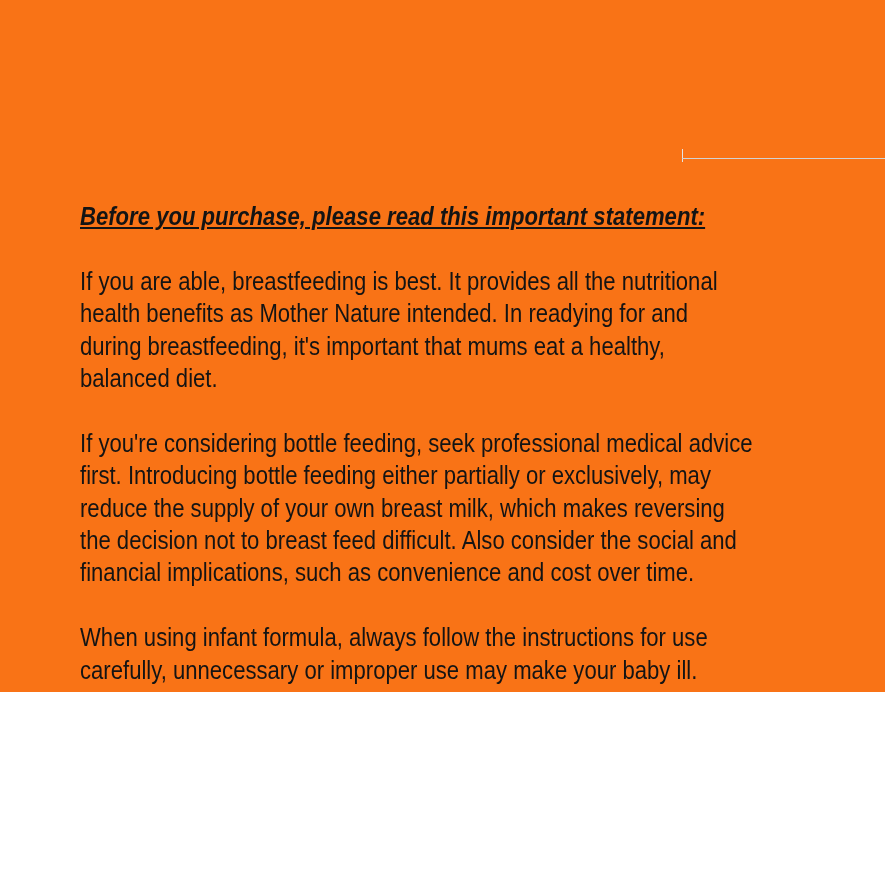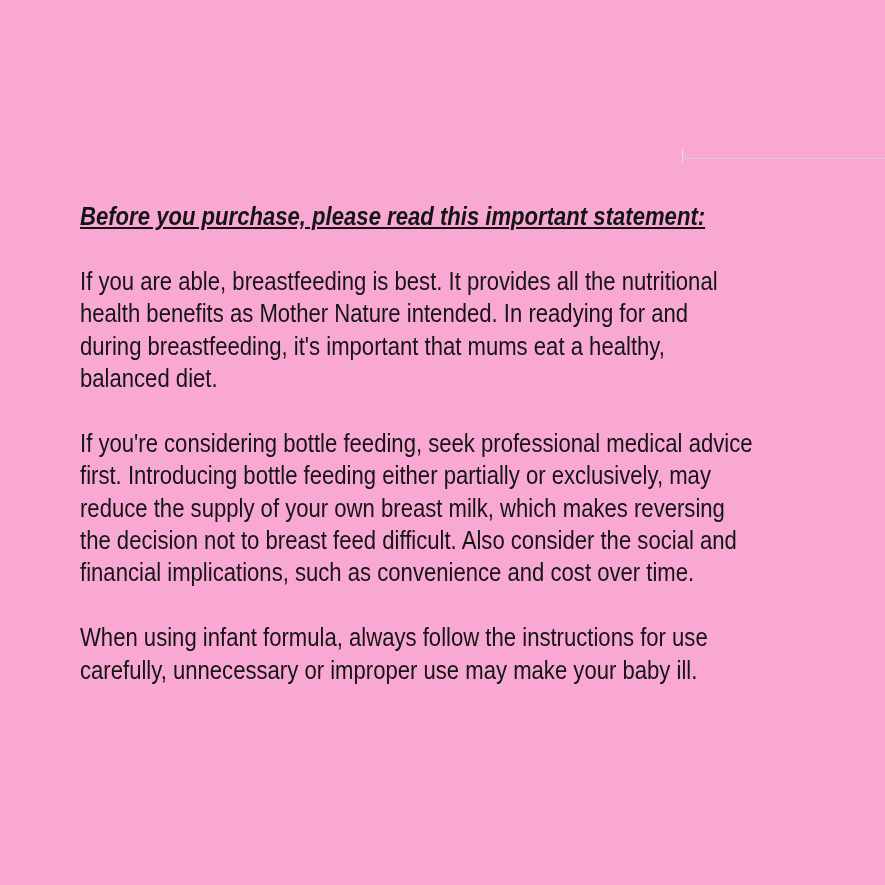--- a/index.html
+++ b/index.html
@@ -3,22 +3,22 @@
 <meta charset="utf-8">
 <style>
   html, body {
     margin: 0;
     padding: 0;
     background: #ffffff;
   }
   .page {
     position: relative;
     width: 885px;
-    height: 885px;
-    background: #f9a8d4;
+    height: 692px;
+    background: #f97316;
     overflow: hidden;
   }
   
   .artifact-line {
     position: absolute;
     left: 682px;
     top: 158px;
     width: 203px;
     height: 1px;
     background: #d2d2d2;

